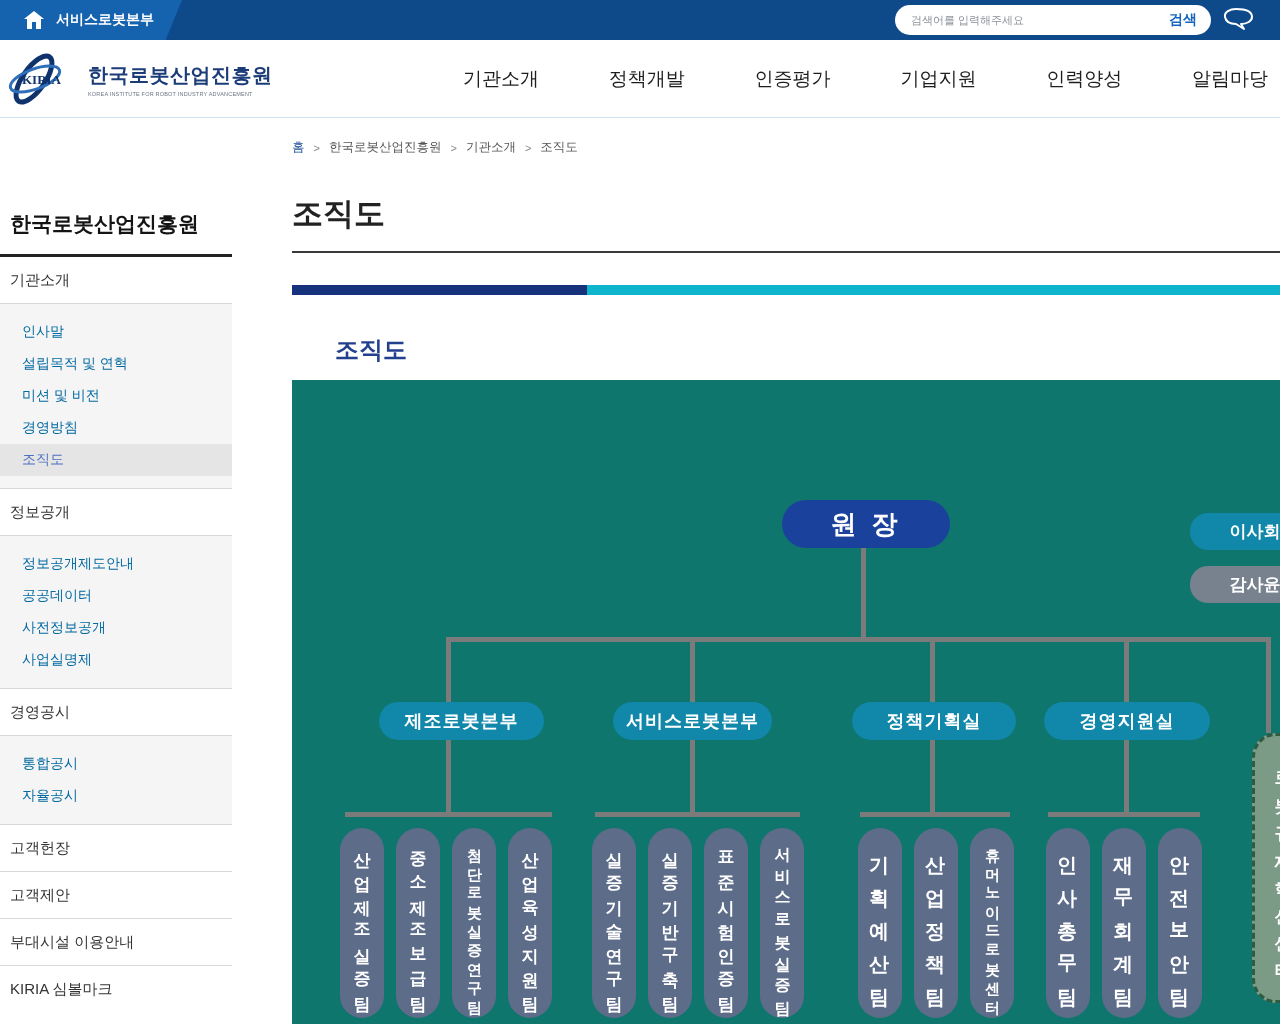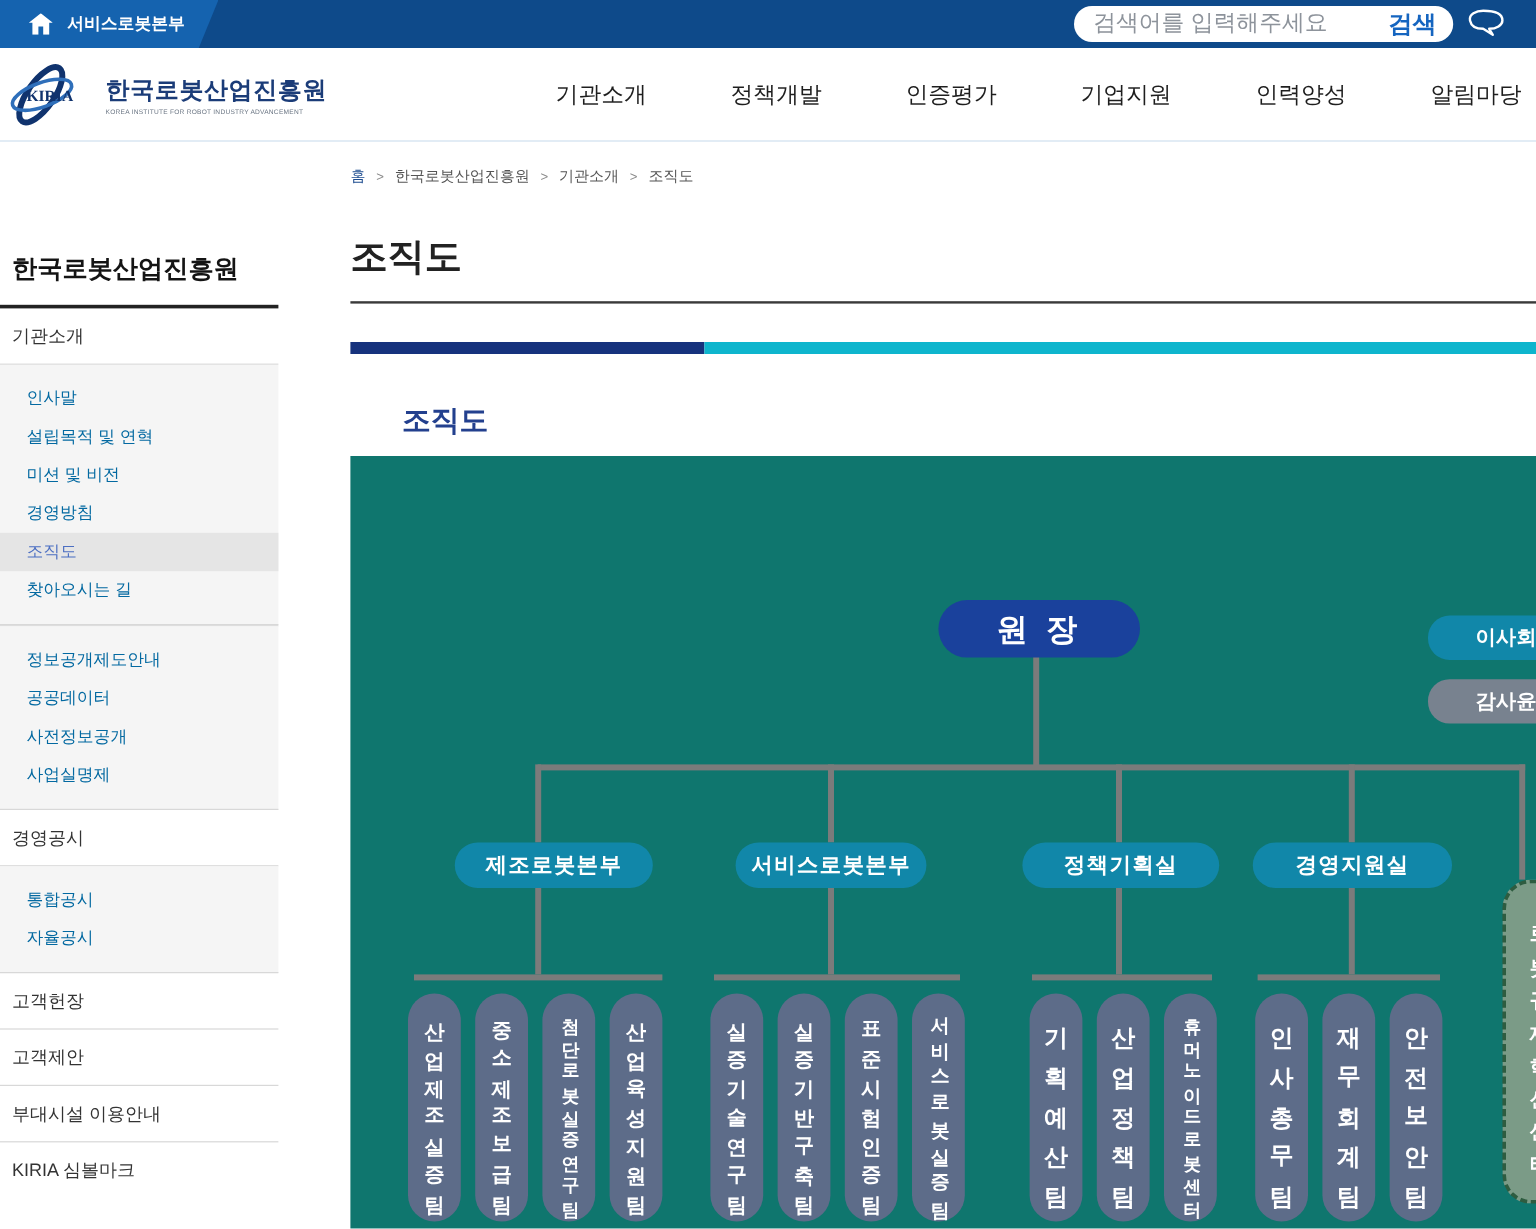--- a/index.html
+++ b/index.html
@@ -8,23 +8,23 @@
   .page { position:relative; width:1280px; height:1024px; overflow:hidden; background:#fff; }
 
   
   .topbar { position:absolute; left:0; top:0; width:1280px; height:40px; background:#0e4a8a; }
   .home-area { position:absolute; left:0; top:0; width:182px; height:40px; background:#1563af;
     clip-path:polygon(0 0,100% 0,91% 100%,0 100%); display:flex; align-items:center; gap:12px;
     padding-left:24px; cursor:pointer; }
   .home-label { color:#fff; font-size:14px; font-weight:bold; }
   .search-pill { position:absolute; left:895px; top:5px; width:316px; height:30px; background:#fff;
     border-radius:16px; display:flex; align-items:center; padding:0 14px 0 16px; }
-  .search-input { flex:1; border:none; outline:none; font-size:19px; color:#ec4899; background:transparent; }
+  .search-input { flex:1; border:none; outline:none; font-size:11px; color:#ec4899; background:transparent; }
   .search-input::placeholder { color:#8d939b; }
-  .search-btn { color:#1565c0; font-size:20px; font-weight:bold; cursor:pointer;text-align:right; }
+  .search-btn { color:#1565c0; font-size:14px; font-weight:bold; cursor:pointer;text-align:right; }
   .bubble-wrap { position:absolute; left:1220px; top:7px; width:40px; height:26px; cursor:pointer; }
 
   
   .header { position:absolute; left:0; top:40px; width:1280px; height:78px; background:#fff;
     border-bottom:1px solid #cfe0ee; }
   .logo { position:absolute; left:6px; top:10px; display:flex; align-items:center; gap:20px; cursor:pointer; }
   .logo-text { display:flex; flex-direction:column; }
   .logo-kr { font-size:20px; font-weight:bold; color:#1b3c78; letter-spacing:.5px; }
   .logo-en { font-size:5.5px; color:#6b7684; margin-top:2px; letter-spacing:.2px; }
   .nav { position:absolute; left:425px; top:0; right:0; height:78px; display:flex;
@@ -139,23 +139,23 @@
     <div class="sb-title-rule"></div>
 
     <div class="sb-section">기관소개</div>
     <div class="sb-rule"></div>
     <div class="sb-block">
       <div class="sb-item">인사말</div>
       <div class="sb-item">설립목적 및 연혁</div>
       <div class="sb-item">미션 및 비전</div>
       <div class="sb-item">경영방침</div>
       <div class="sb-item active">조직도</div>
-      <div class="sb-item">찾아오시는 길</div>
-    </div>
-
+    </div>
+
+    <div class="sb-section">정보공개</div>
     <div class="sb-rule"></div>
     <div class="sb-block">
       <div class="sb-item">정보공개제도안내</div>
       <div class="sb-item">공공데이터</div>
       <div class="sb-item">사전정보공개</div>
       <div class="sb-item">사업실명제</div>
     </div>
 
     <div class="sb-section">경영공시</div>
     <div class="sb-rule"></div>

